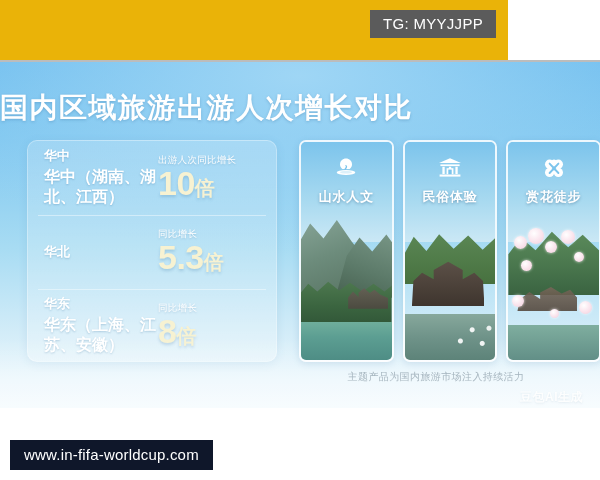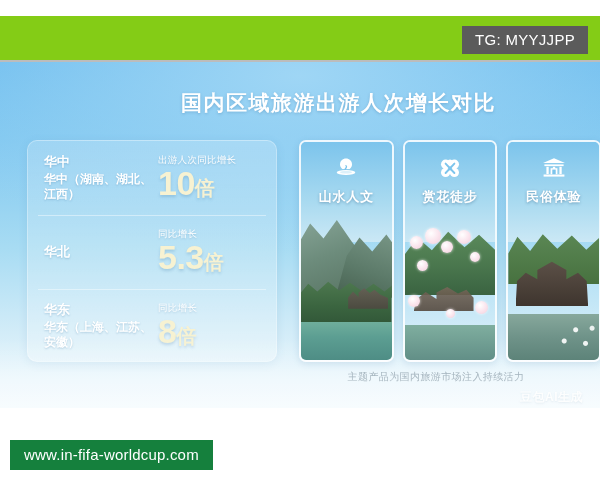--- a/index.html
+++ b/index.html
@@ -11,23 +11,23 @@
     height: 480px;
     background: #ffffff;
     font-family: "Liberation Sans", "DejaVu Sans", sans-serif;
     overflow: hidden;
     position: relative;
   }
 
   
   #top-bar {
     position: absolute;
-    left: 0; top: 16px;
-    width: 600px; height: 62px;
-    background: #84cc16;
+    left: 0; top: 0;
+    width: 508px; height: 62px;
+    background: #eab308;
   }
   #tg-watermark {
     position: absolute;
     right: 12px;
     top: 10px;
     background: #5b5b5b;
     color: #ffffff;
     font-size: 15px;
     letter-spacing: 0.3px;
     padding: 6px 13px 7px 13px;
@@ -57,22 +57,22 @@
     left: 0; bottom: 0;
     width: 600px; height: 70px;
     background: linear-gradient(180deg, rgba(255,255,255,0) 0%, rgba(255,255,255,0.55) 100%);
     pointer-events: none;
   }
 
   #poster-title {
     position: absolute;
     left: 0; top: 27px;
     width: 496px;
-    text-align: right;
-    font-size: 21px;
+    text-align: left;
+    font-size: 28px;
     font-weight: bold;
     color: #ffffff;
     letter-spacing: 1.5px;
     text-shadow: 0 1px 3px rgba(40,100,150,0.30);
   }
 
   
   #stats-panel {
     position: absolute;
     left: 27px; top: 78px;
@@ -103,21 +103,21 @@
     flex: none;
   }
   .region-name {
     font-size: 13px;
     font-weight: bold;
     color: #ffffff;
     line-height: 1.25;
     text-shadow: 0 1px 2px rgba(40,100,150,0.28);
   }
   .region-detail {
-    font-size: 12px;
+    font-size: 16px;
     font-weight: bold;
     color: #ffffff;
     line-height: 1.28;
     margin-top: 2px;
     text-shadow: 0 1px 2px rgba(40,100,150,0.28);
     font-family: Liberation Serif, serif;
   }
   .stat-right {
     flex: 1;
     padding-left: 2px;
@@ -299,21 +299,21 @@
     color: #ffffff;
     letter-spacing: 0.5px;
     opacity: 0.82;
     text-shadow: 0 1px 2px rgba(140,170,190,0.5);
   }
 
   
   #url-bar {
     position: absolute;
     left: 10px; top: 440px;
-    background: #15803d;
+    background: #0f172a;
     color: #ffffff;
     font-size: 15px;
     letter-spacing: 0.2px;
     padding: 7px 14px 8px 14px;
     line-height: 1;
     white-space: nowrap;
   }
 </style>
 </head>
 <body>
@@ -376,20 +376,43 @@
       </div>
       <div class="card-icon">
         <svg width="26" height="24" viewBox="0 0 26 24" aria-hidden="true">
           <path d="M13 2.5c3.4 0 6 2.6 6 5.9 0 2.0-1.0 3.4-2.3 4.5H9.3C8.0 11.8 7 10.4 7 8.4 7 5.1 9.6 2.5 13 2.5z" fill="#ffffff"></path>
           <path d="M12.4 9.2c.9-.2 1.6.4 1.7 1.2.1 1.0-.5 1.8-1.0 2.5-.4.6-.7 1.2-.6 1.9h-1.1c-.2-1.1.2-2.0.7-2.8.4-.6.8-1.1.7-1.6-.1-.4-.4-.5-.7-.4z" fill="#7cc4ec"></path>
           <ellipse cx="13" cy="16.6" rx="9.3" ry="2.5" fill="#ffffff"></ellipse>
           <ellipse cx="13" cy="16.2" rx="6.0" ry="1.4" fill="#bfe3f6" opacity="0.55"></ellipse>
         </svg>
       </div>
       <div class="card-label">山水人文</div>
+    </div>
+
+    <div class="photo-card">
+      <div class="photo-sky"></div>
+      <div class="photo-scene">
+        <div class="scene3-trees"></div>
+        <div class="scene3-pavilion"></div>
+        <div class="scene3-water"></div>
+        <div class="scene3-flowers"></div>
+      </div>
+      <div class="card-icon">
+        <svg width="26" height="24" viewBox="0 0 26 24" aria-hidden="true">
+          <path d="M13 2.2 L24 7.0 L2 7.0 Z" fill="#ffffff"></path>
+          <rect x="3.4" y="8.4" width="19.2" height="1.7" fill="#ffffff"></rect>
+          <rect x="5.4" y="10.8" width="2.3" height="7.2" fill="#ffffff"></rect>
+          <rect x="11.9" y="10.8" width="2.3" height="7.2" fill="#ffffff"></rect>
+          <rect x="18.4" y="10.8" width="2.3" height="7.2" fill="#ffffff"></rect>
+          <rect x="2.6" y="18.5" width="20.8" height="2.1" fill="#ffffff"></rect>
+          <rect x="9.6" y="12.2" width="6.8" height="6.0" fill="#ffffff"></rect>
+          <rect x="11.3" y="13.6" width="3.4" height="4.6" fill="#7cc4ec"></rect>
+        </svg>
+      </div>
+      <div class="card-label">民俗体验</div>
     </div>
 
     <div class="photo-card">
       <div class="photo-sky"></div>
       <div class="photo-scene">
         <div class="scene2-hills"></div>
         <div class="scene2-temple"></div>
         <div class="scene2-water"></div>
         <div class="blossom" style="left:6%;  top:8%;  width:13px; height:13px;"></div>
         <div class="blossom" style="left:22%; top:2%;  width:16px; height:16px;"></div>
@@ -407,43 +430,20 @@
           <circle cx="17.4" cy="8.2" r="4.6" fill="#ffffff"></circle>
           <circle cx="8.6" cy="16.4" r="4.6" fill="#ffffff"></circle>
           <circle cx="17.4" cy="16.4" r="4.6" fill="#ffffff"></circle>
           <circle cx="13" cy="6.0" r="2.4" fill="#ffffff"></circle>
           <path d="M8.6 7.6 L17.4 17.0 M17.4 7.6 L8.6 17.0" stroke="#7cc4ec" stroke-width="1.9" stroke-linecap="round"></path>
         </svg>
       </div>
       <div class="card-label">赏花徒步</div>
     </div>
 
-    <div class="photo-card">
-      <div class="photo-sky"></div>
-      <div class="photo-scene">
-        <div class="scene3-trees"></div>
-        <div class="scene3-pavilion"></div>
-        <div class="scene3-water"></div>
-        <div class="scene3-flowers"></div>
-      </div>
-      <div class="card-icon">
-        <svg width="26" height="24" viewBox="0 0 26 24" aria-hidden="true">
-          <path d="M13 2.2 L24 7.0 L2 7.0 Z" fill="#ffffff"></path>
-          <rect x="3.4" y="8.4" width="19.2" height="1.7" fill="#ffffff"></rect>
-          <rect x="5.4" y="10.8" width="2.3" height="7.2" fill="#ffffff"></rect>
-          <rect x="11.9" y="10.8" width="2.3" height="7.2" fill="#ffffff"></rect>
-          <rect x="18.4" y="10.8" width="2.3" height="7.2" fill="#ffffff"></rect>
-          <rect x="2.6" y="18.5" width="20.8" height="2.1" fill="#ffffff"></rect>
-          <rect x="9.6" y="12.2" width="6.8" height="6.0" fill="#ffffff"></rect>
-          <rect x="11.3" y="13.6" width="3.4" height="4.6" fill="#7cc4ec"></rect>
-        </svg>
-      </div>
-      <div class="card-label">民俗体验</div>
-    </div>
-
   </div>
 
   <div id="caption">主题产品为国内旅游市场注入持续活力</div>
   <div id="ai-badge">豆包AI生成</div>
 
 </div>
 
 <div id="url-bar">www.in-fifa-worldcup.com</div>
 
 </body></html>

